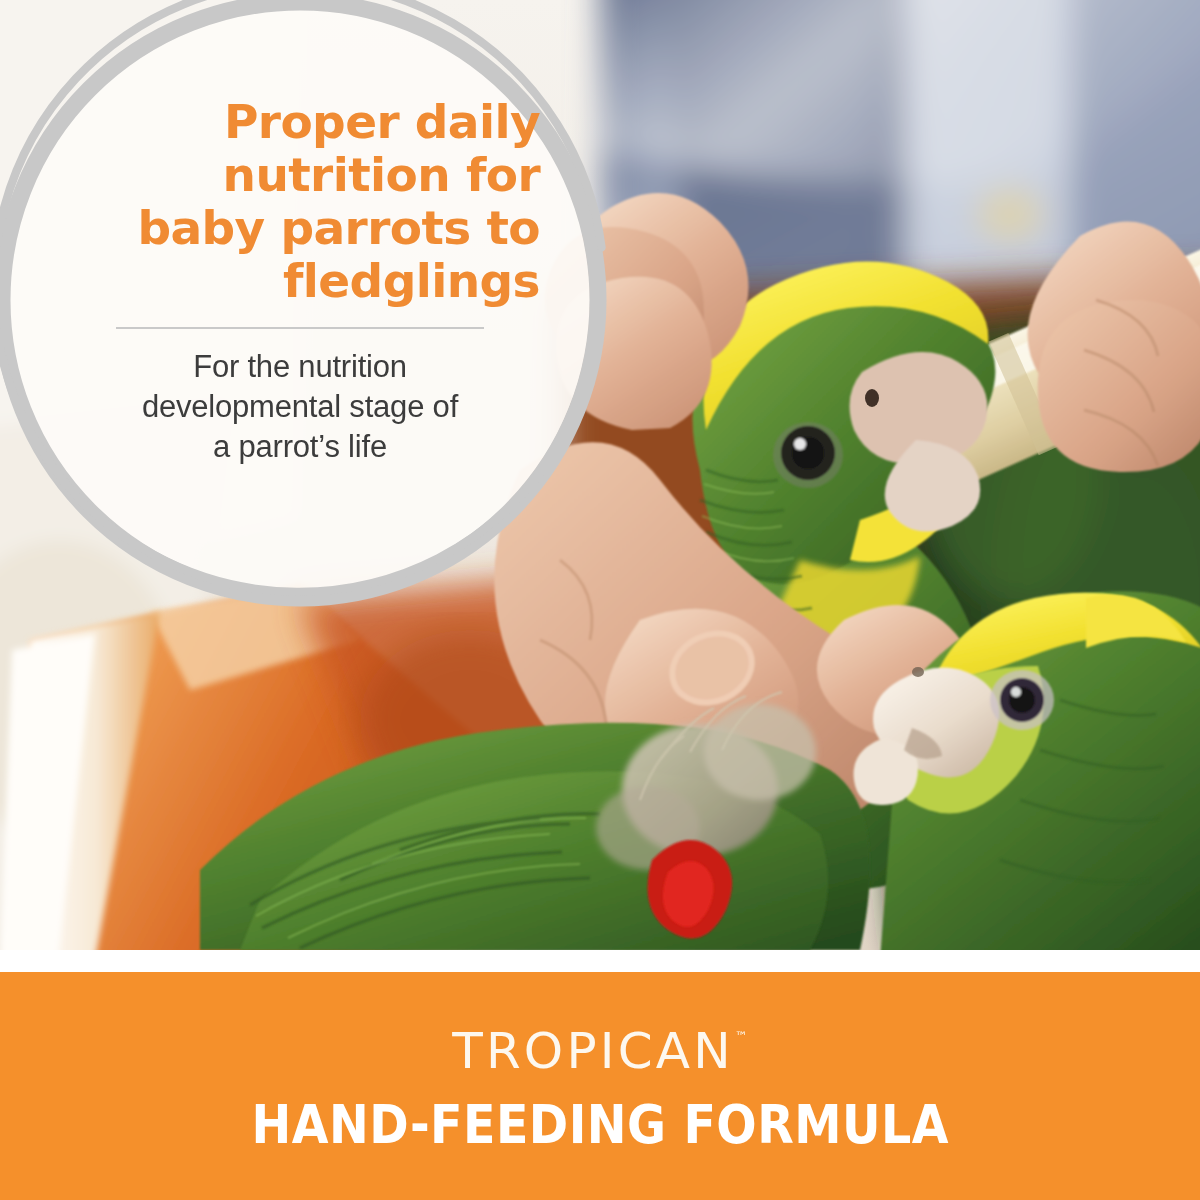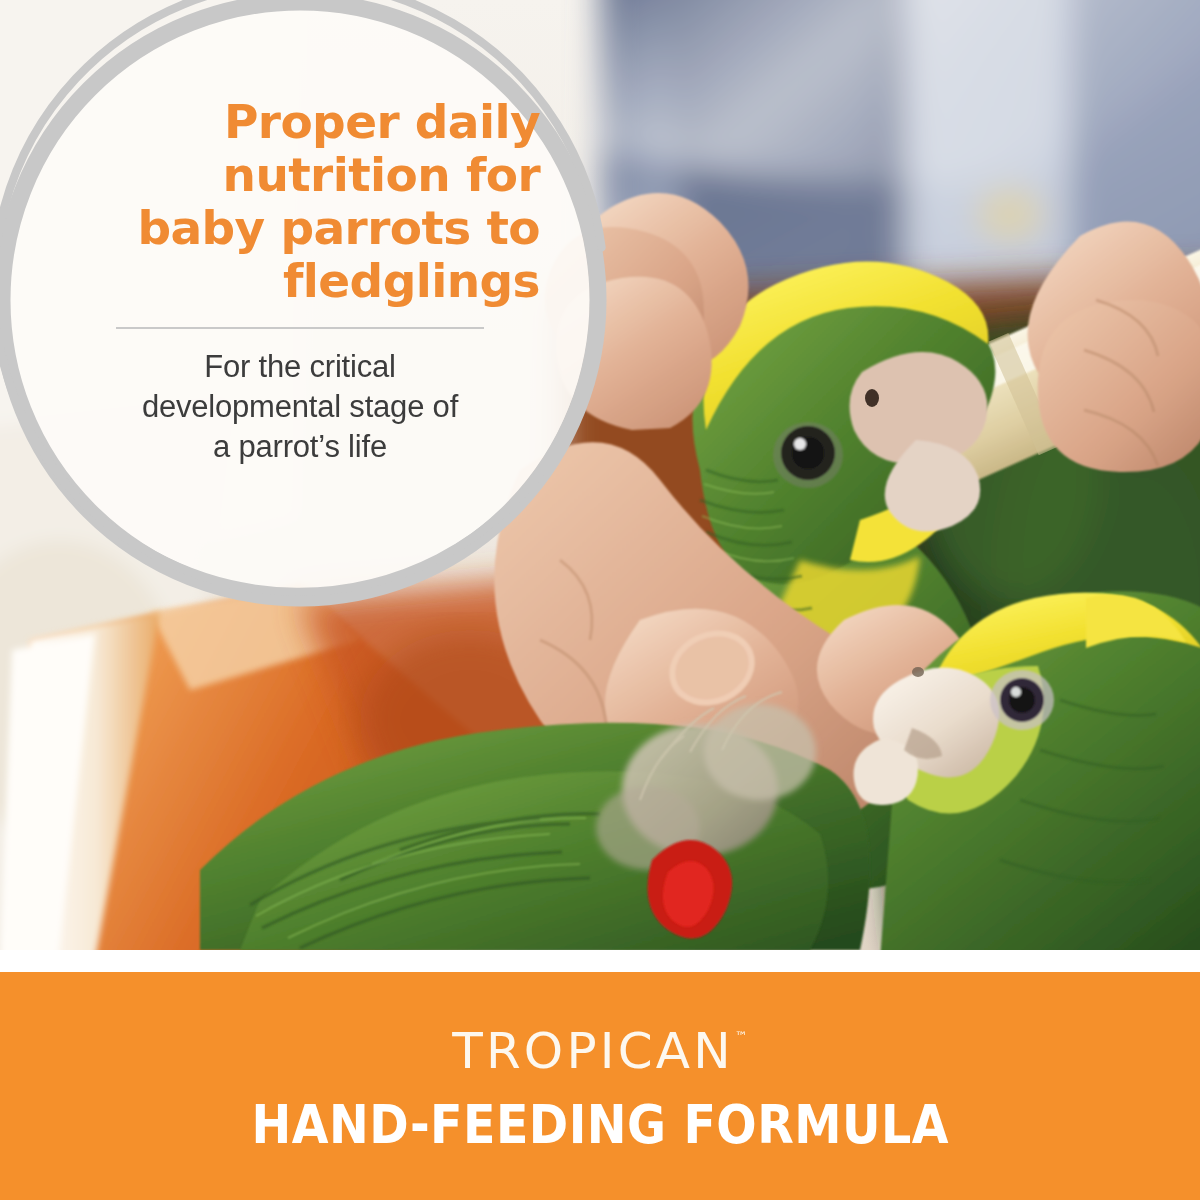--- a/index.html
+++ b/index.html
@@ -420,21 +420,21 @@
                A 292 292 0 1 0 540 520" fill="none" stroke="#c8c8c8" stroke-width="8" stroke-linecap="round" transform="rotate(-6 330 330) scale(1.045) translate(-14,-14)"></path>
     </svg>
   </div>
 
   <div class="badge-text">
     <div class="headline">Proper daily
 nutrition for
 baby parrots to
 fledglings</div>
     <div class="rule"></div>
-    <div class="subline">For the critical
+    <div class="subline">For the nutrition
 developmental stage of
 a parrot’s life</div>
   </div>
 
   <div class="gap"></div>
 
   <div class="brandbar">
     <div class="wordmark-row">
       <span class="wordmark">TROPICAN</span>
       <span class="tm">™</span>

